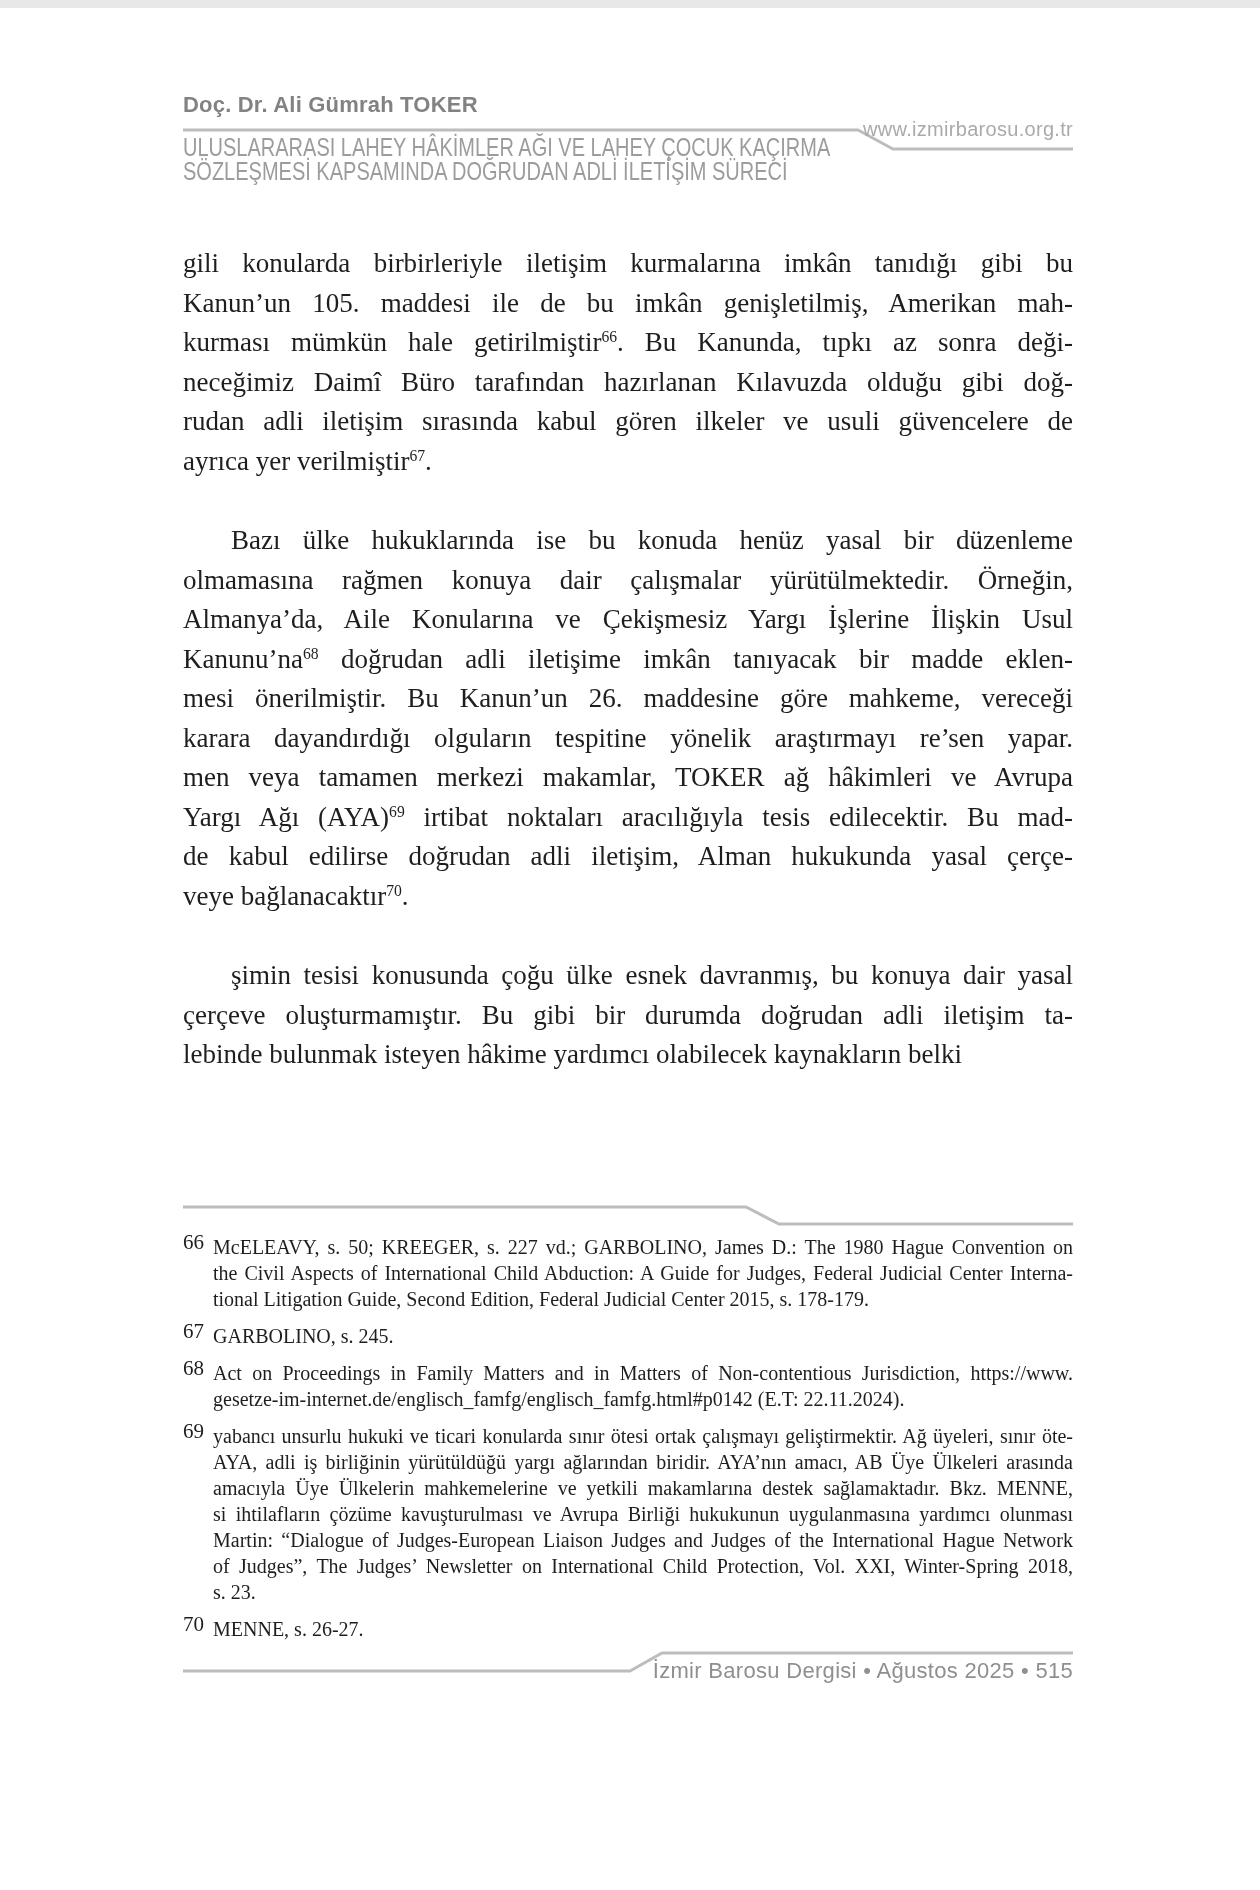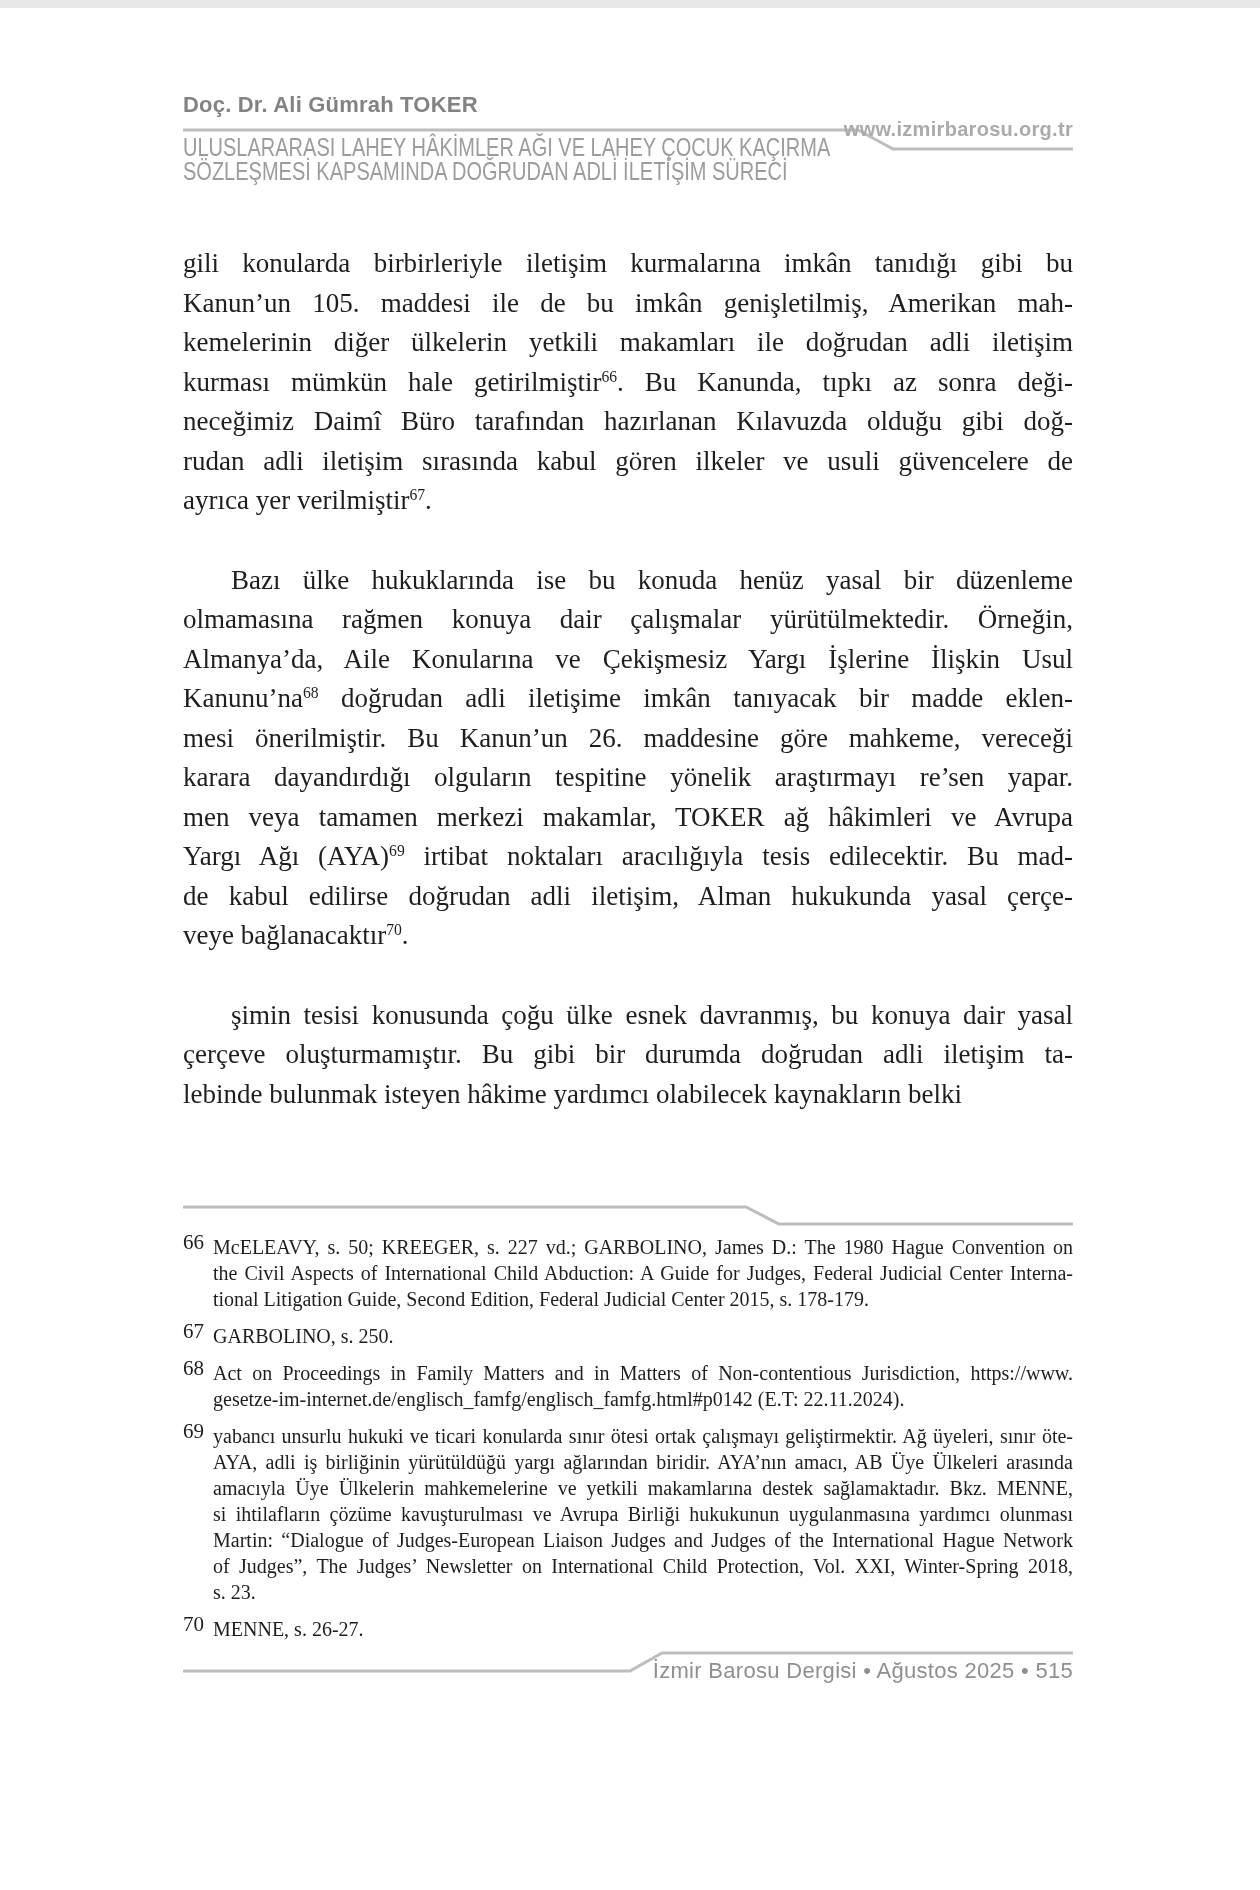--- a/index.html
+++ b/index.html
@@ -17,21 +17,21 @@
 
   .author{
     position:absolute; left:183px; top:84px;
     font-family:"Liberation Sans","DejaVu Sans",sans-serif;
     font-weight:bold; font-size:22px; color:var(--c-author); letter-spacing:.2px;
     white-space:nowrap;
   }
   .website{
     position:absolute; right:187px; top:110px;
     font-family:"Liberation Sans","DejaVu Sans",sans-serif;
-    font-size:20px; color:var(--c-url); letter-spacing:.3px; white-space:nowrap;font-weight:bold;
+    font-size:20px; color:var(--c-url); letter-spacing:.3px; white-space:nowrap;
   }
   .title{
     position:absolute; left:183px; top:127px;
     font-family:"Liberation Sans","DejaVu Sans",sans-serif;
     font-size:25px; line-height:24px; color:var(--c-title);
     transform:scaleX(0.80); transform-origin:left top; white-space:nowrap;
   }
   .body{
     position:absolute; left:183px; top:236px; width:890px;
     font-size:27px; line-height:39.5px; color:var(--c-body);
@@ -75,21 +75,20 @@
 
   <div class="title">
     <div>ULUSLARARASI LAHEY HÂKİMLER AĞI VE LAHEY ÇOCUK KAÇIRMA</div>
     <div>SÖZLEŞMESİ KAPSAMINDA DOĞRUDAN ADLİ İLETİŞİM SÜRECİ</div>
   </div>
 
   <div class="body" id="body">
       <div class="para">
         <div class="tline">gili konularda birbirleriyle iletişim kurmalarına imkân tanıdığı gibi bu</div>
         <div class="tline">Kanun’un 105. maddesi ile de bu imkân genişletilmiş, Amerikan mah-</div>
-        <div class="tline">kemelerinin diğer ülkelerin yetkili makamları ile doğrudan adli iletişim</div>
         <div class="tline">kurması mümkün hale getirilmiştir<sup class="fnref">66</sup>. Bu Kanunda, tıpkı az sonra deği-</div>
         <div class="tline">neceğimiz Daimî Büro tarafından hazırlanan Kılavuzda olduğu gibi doğ-</div>
         <div class="tline">rudan adli iletişim sırasında kabul gören ilkeler ve usuli güvencelere de</div>
         <div class="tline last">ayrıca yer verilmiştir<sup class="fnref">67</sup>.</div>
       </div>
       <div class="para indent">
         <div class="tline">Bazı ülke hukuklarında ise bu konuda henüz yasal bir düzenleme</div>
         <div class="tline">olmamasına rağmen konuya dair çalışmalar yürütülmektedir. Örneğin,</div>
         <div class="tline">Almanya’da, Aile Konularına ve Çekişmesiz Yargı İşlerine İlişkin Usul</div>
         <div class="tline">Kanunu’na<sup class="fnref">68</sup> doğrudan adli iletişime imkân tanıyacak bir madde eklen-</div>
@@ -112,21 +111,21 @@
         <span class="fn-num">66</span>
         <div>
           <div class="tline">McELEAVY, s. 50; KREEGER, s. 227 vd.; GARBOLINO, James D.: The 1980 Hague Convention on</div>
           <div class="tline">the Civil Aspects of International Child Abduction: A Guide for Judges, Federal Judicial Center Interna-</div>
           <div class="tline last">tional Litigation Guide, Second Edition, Federal Judicial Center 2015, s. 178-179.</div>
         </div>
       </div>
       <div class="fn">
         <span class="fn-num">67</span>
         <div>
-          <div class="tline last">GARBOLINO, s. 250.</div>
+          <div class="tline last">GARBOLINO, s. 245.</div>
         </div>
       </div>
       <div class="fn">
         <span class="fn-num">68</span>
         <div>
           <div class="tline">Act on Proceedings in Family Matters and in Matters of Non-contentious Jurisdiction, https://www.</div>
           <div class="tline last">gesetze-im-internet.de/englisch_famfg/englisch_famfg.html#p0142 (E.T: 22.11.2024).</div>
         </div>
       </div>
       <div class="fn">

